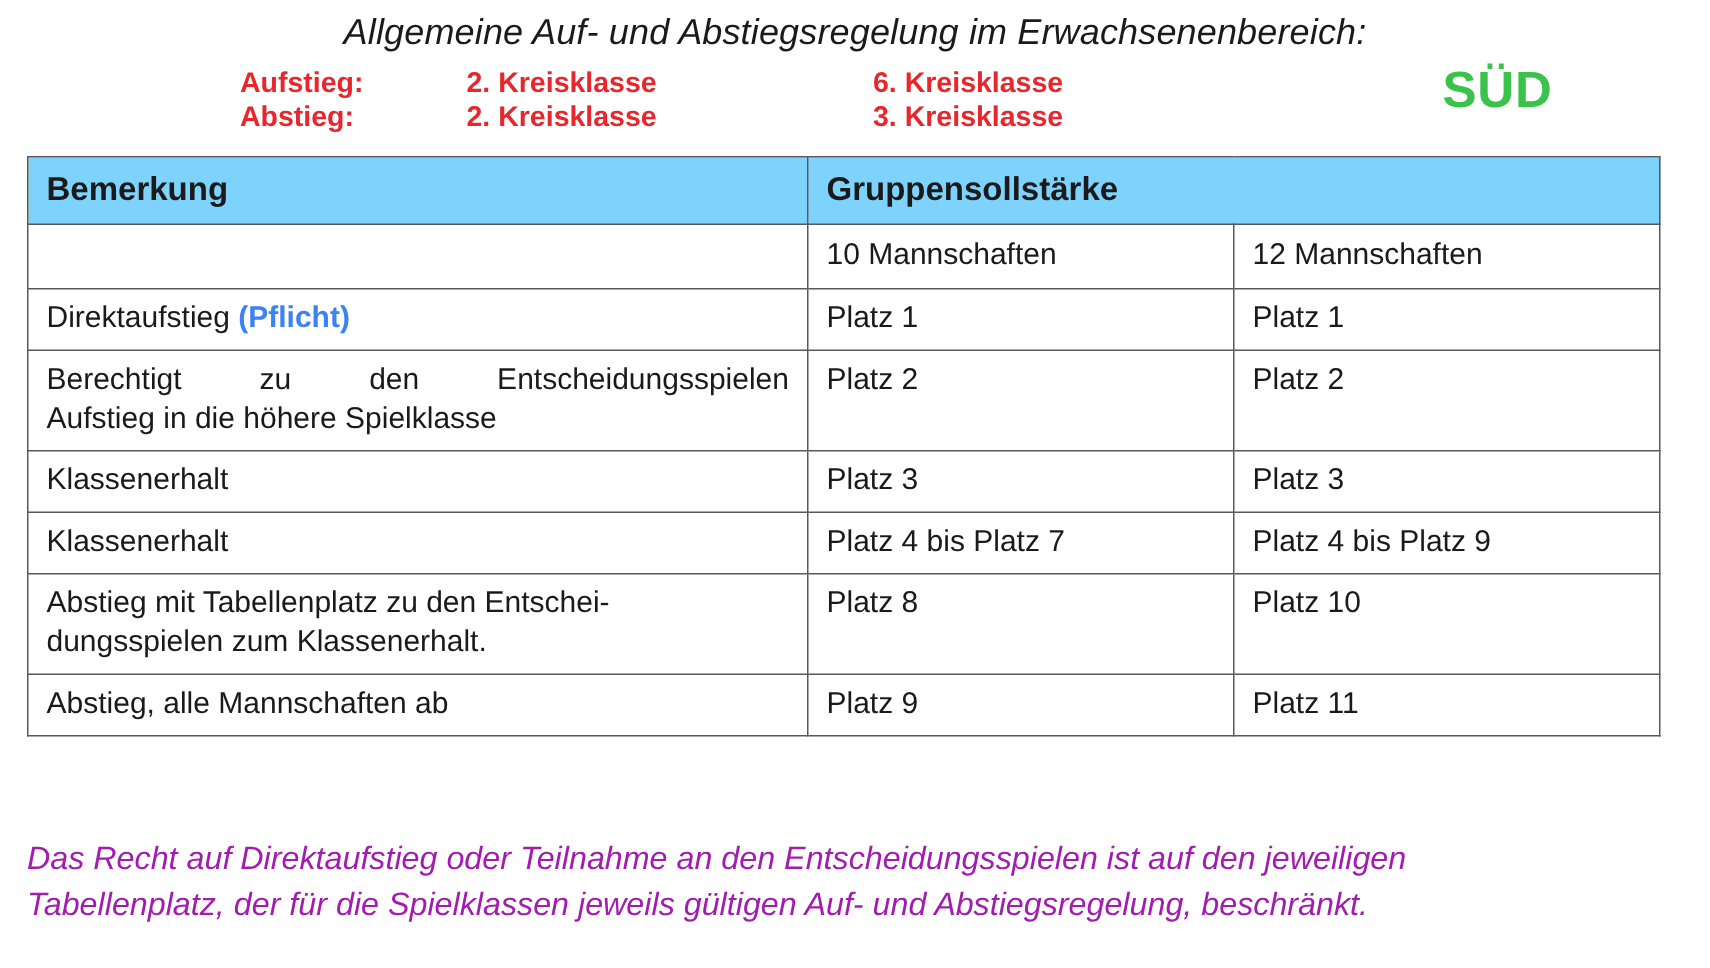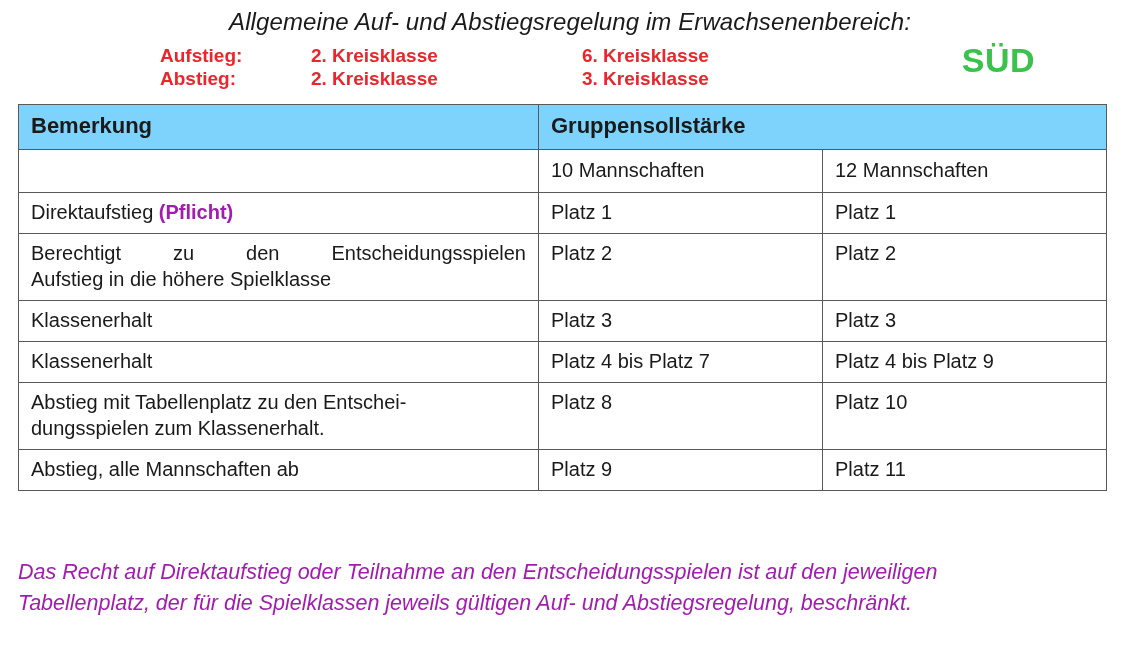--- a/index.html
+++ b/index.html
@@ -106,21 +106,21 @@
     padding-bottom: 10px;
   }
   td.group-head {
     text-align: center;
   }
   tr.sub-row td {
     padding-top: 7px;
     padding-bottom: 9px;
   }
   .pflicht {
-    color: #a21caf;
+    color: #3b82f6;
     font-weight: bold;
   }
   .justify {
     text-align: justify;
     text-align-last: justify;
   }
   .cell-2line {
     min-height: 56px;
   }
 

